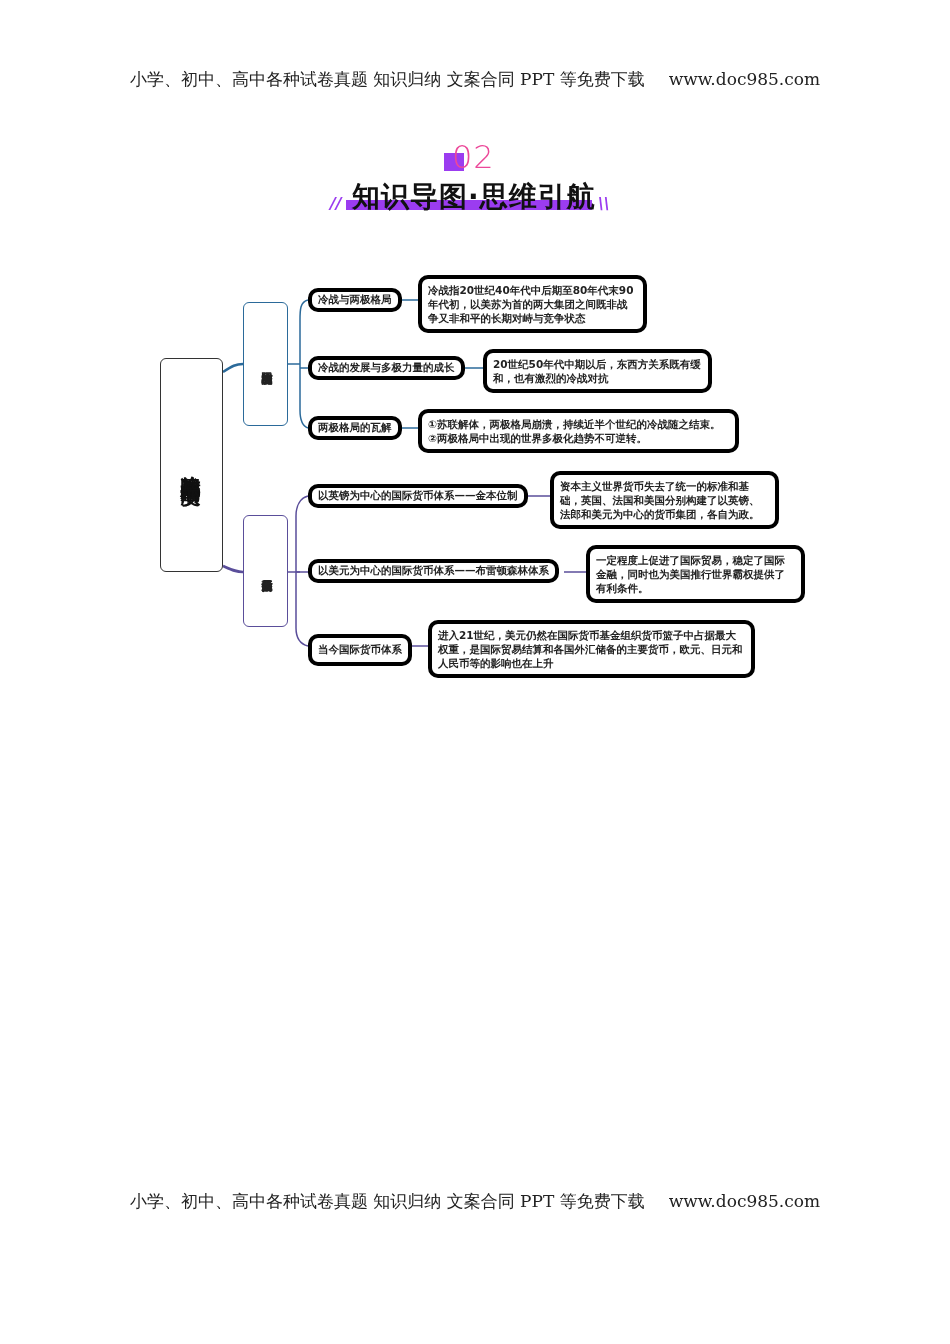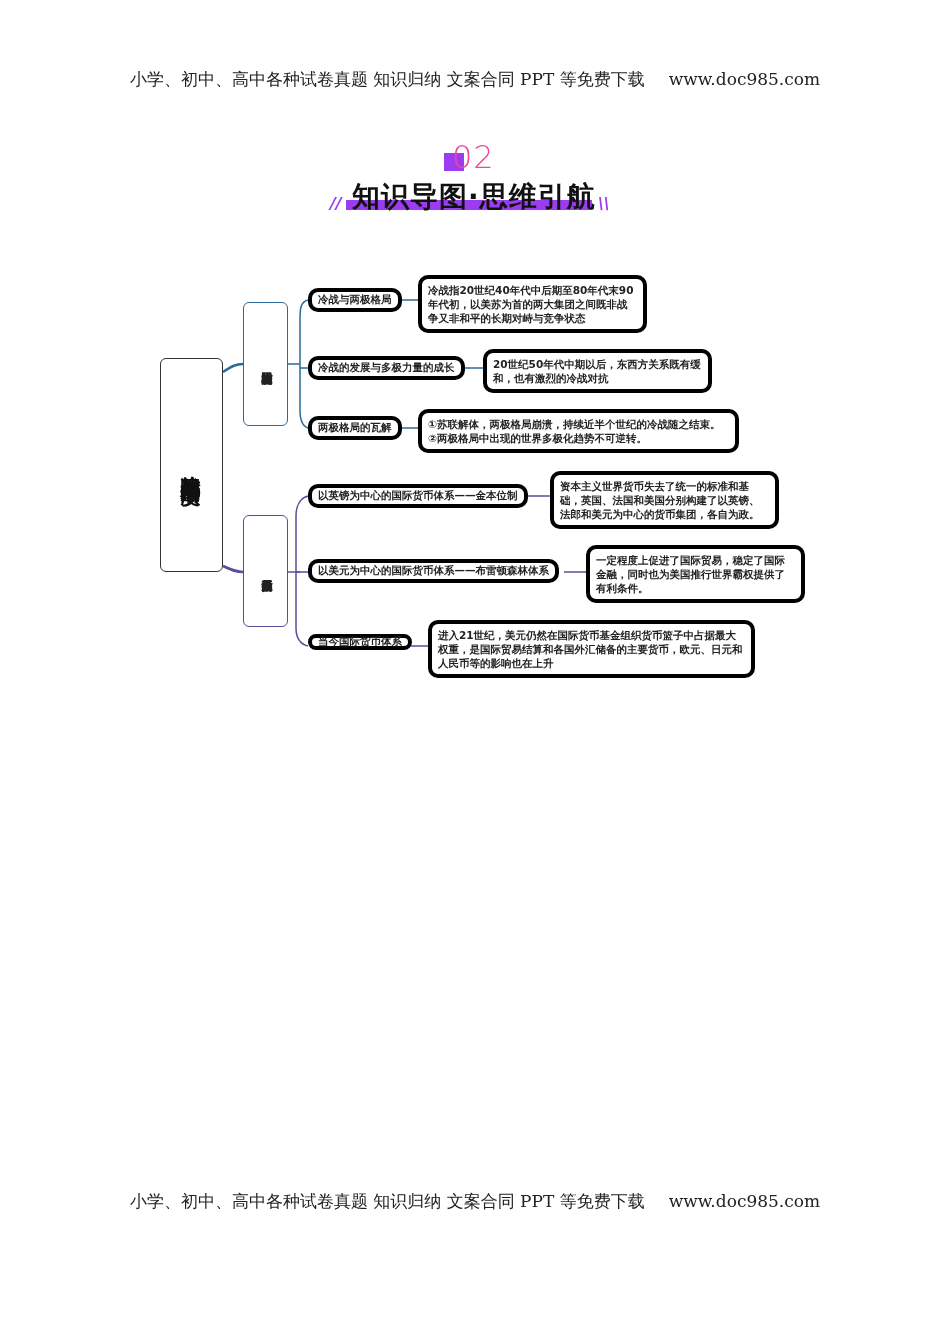--- a/index.html
+++ b/index.html
@@ -114,21 +114,21 @@
   <span>资本主义世界货币失去了统一的标准和基础，英国、法国和美国分别构建了以英镑、法郎和美元为中心的货币集团，各自为政。</span>
 </div>
 
 <div class="node topic" style="left:308px; top:559px; height:24px;">
   <span>以美元为中心的国际货币体系——布雷顿森林体系</span>
 </div>
 <div class="node desc" style="left:586px; top:545px; width:219px;">
   <span>一定程度上促进了国际贸易，稳定了国际金融，同时也为美国推行世界霸权提供了有利条件。</span>
 </div>
 
-<div class="node topic" style="left:308px; top:634px; height:16px;">
+<div class="node topic" style="left:308px; top:634px; height:32px;">
   <span>当今国际货币体系</span>
 </div>
 <div class="node desc" style="left:428px; top:620px; width:327px;">
   <span>进入21世纪，美元仍然在国际货币基金组织货币篮子中占据最大权重，是国际贸易结算和各国外汇储备的主要货币，欧元、日元和人民币等的影响也在上升</span>
 </div>
 
 <div class="banner" id="bottom-banner">
   <span>小学、初中、高中各种试卷真题  知识归纳  文案合同  PPT 等免费下载</span><span class="url">www.doc985.com</span>
 </div>
 

